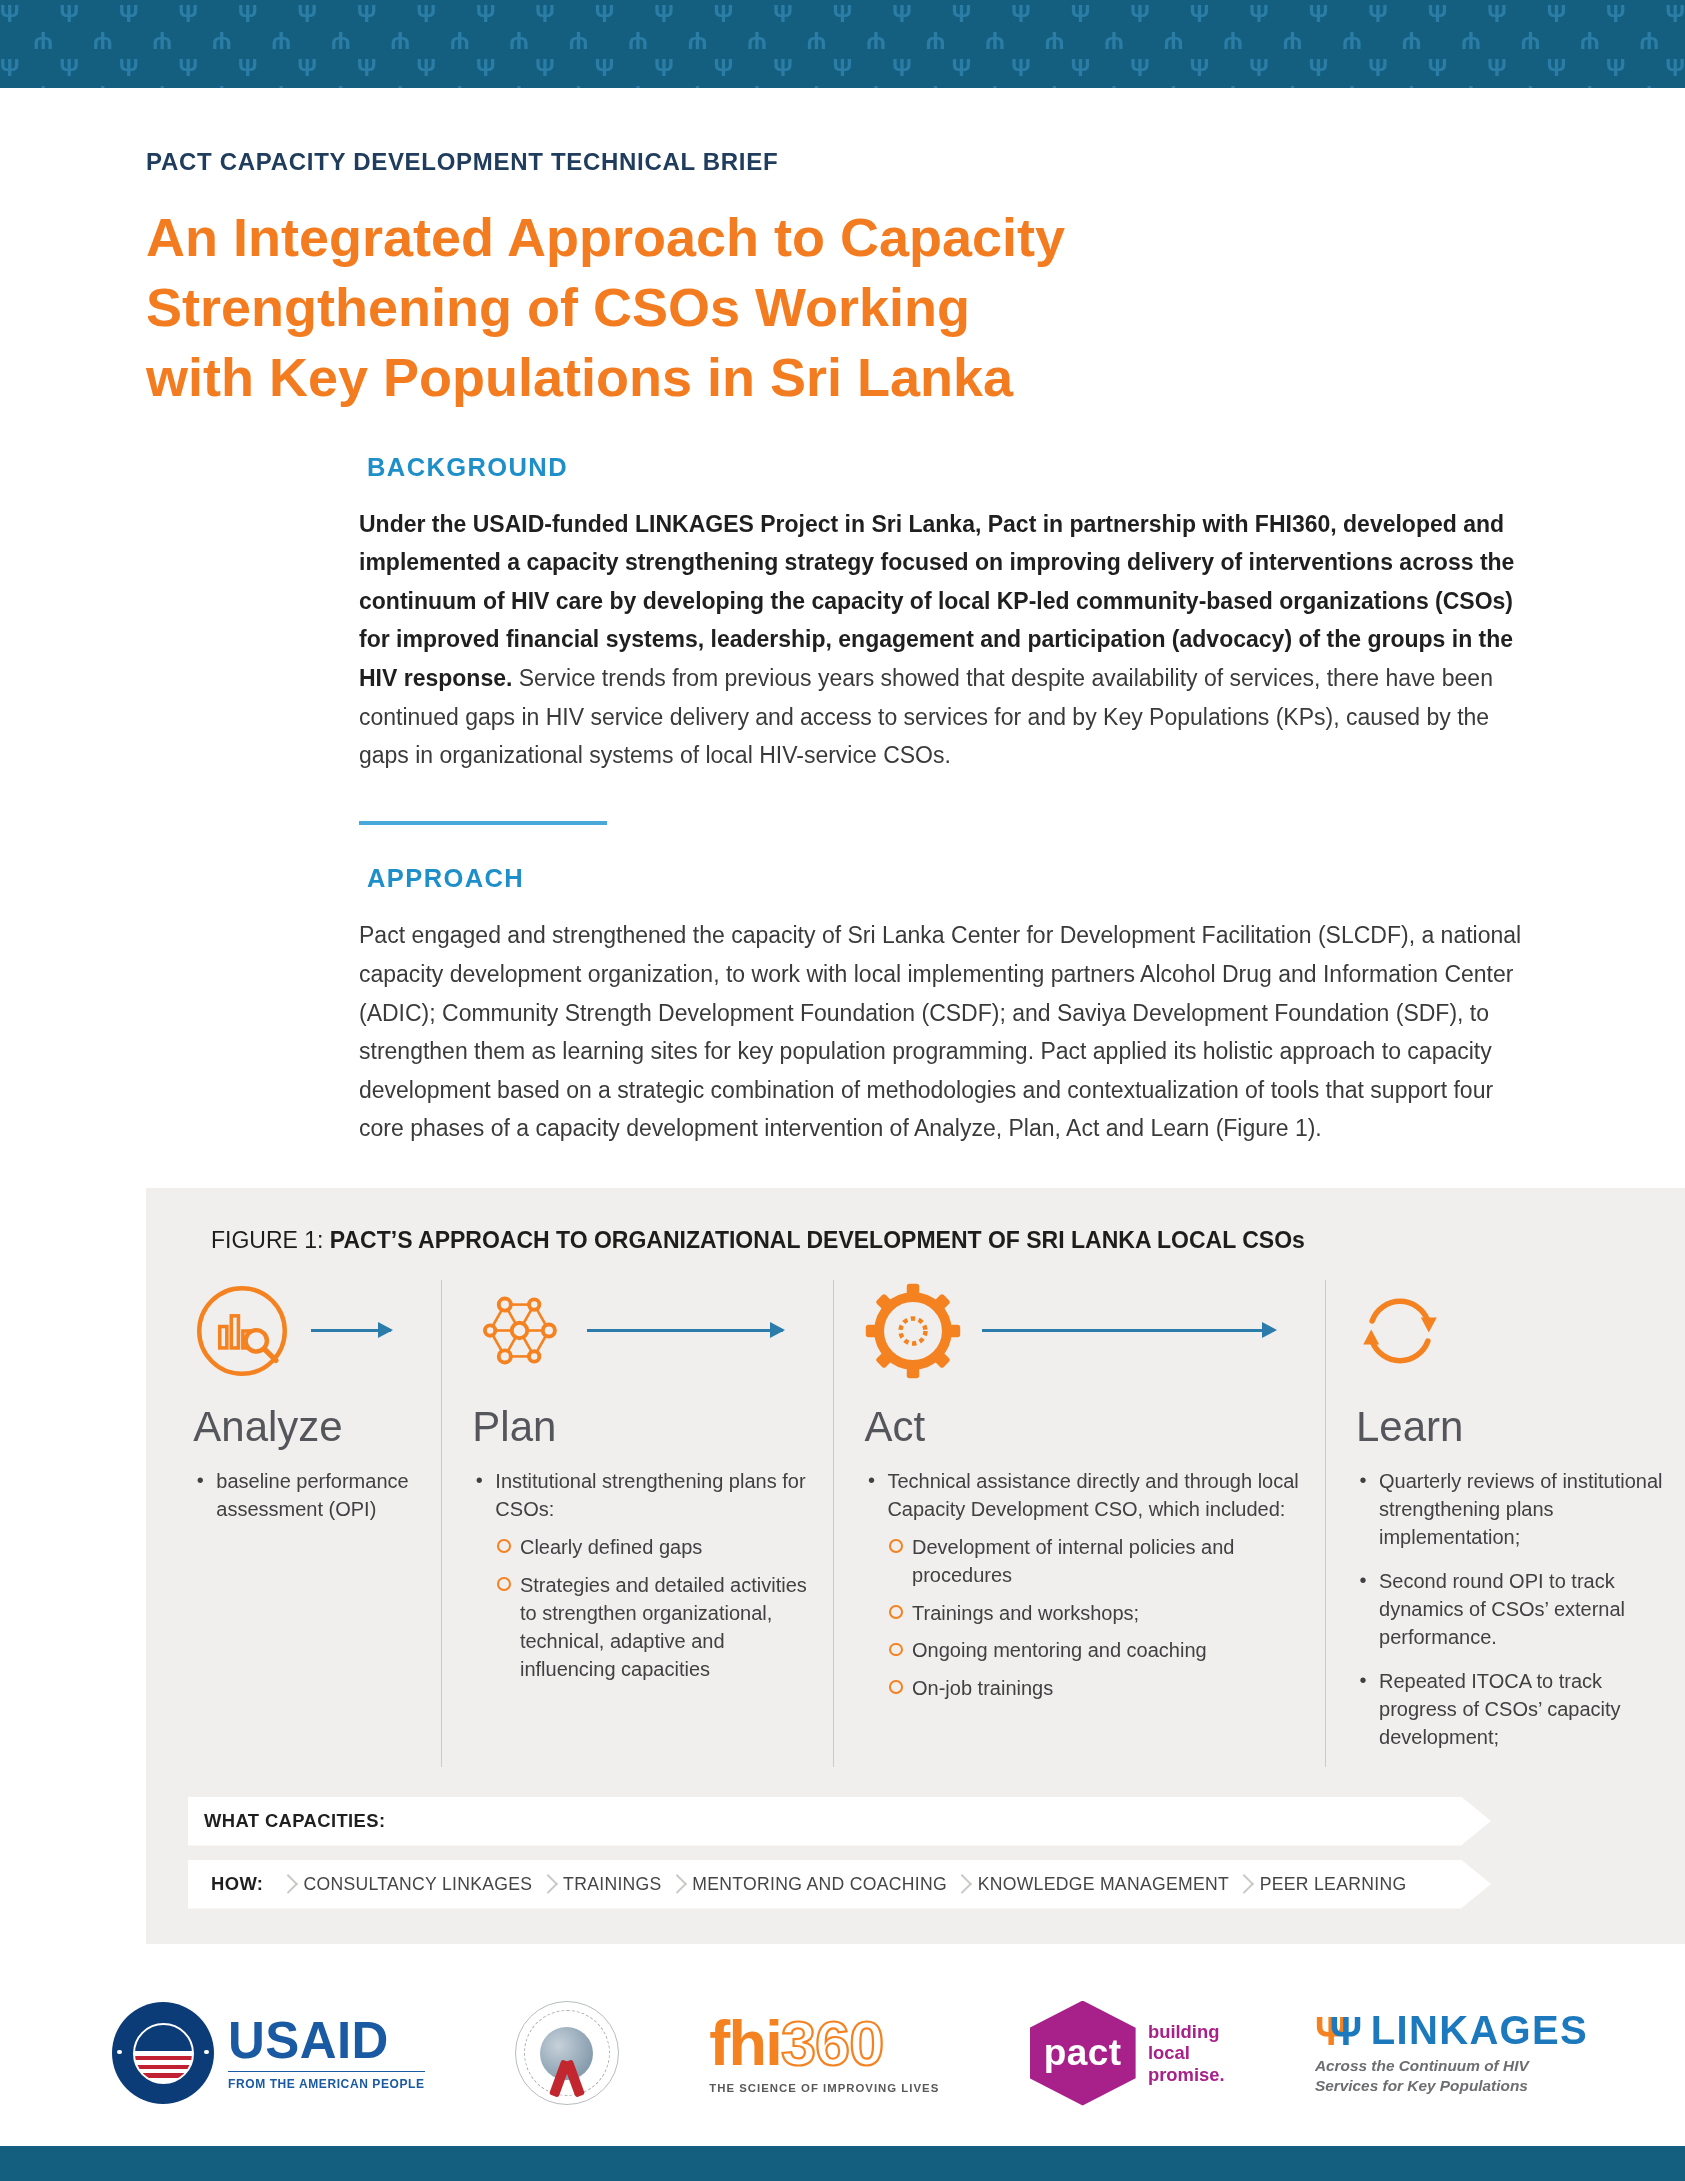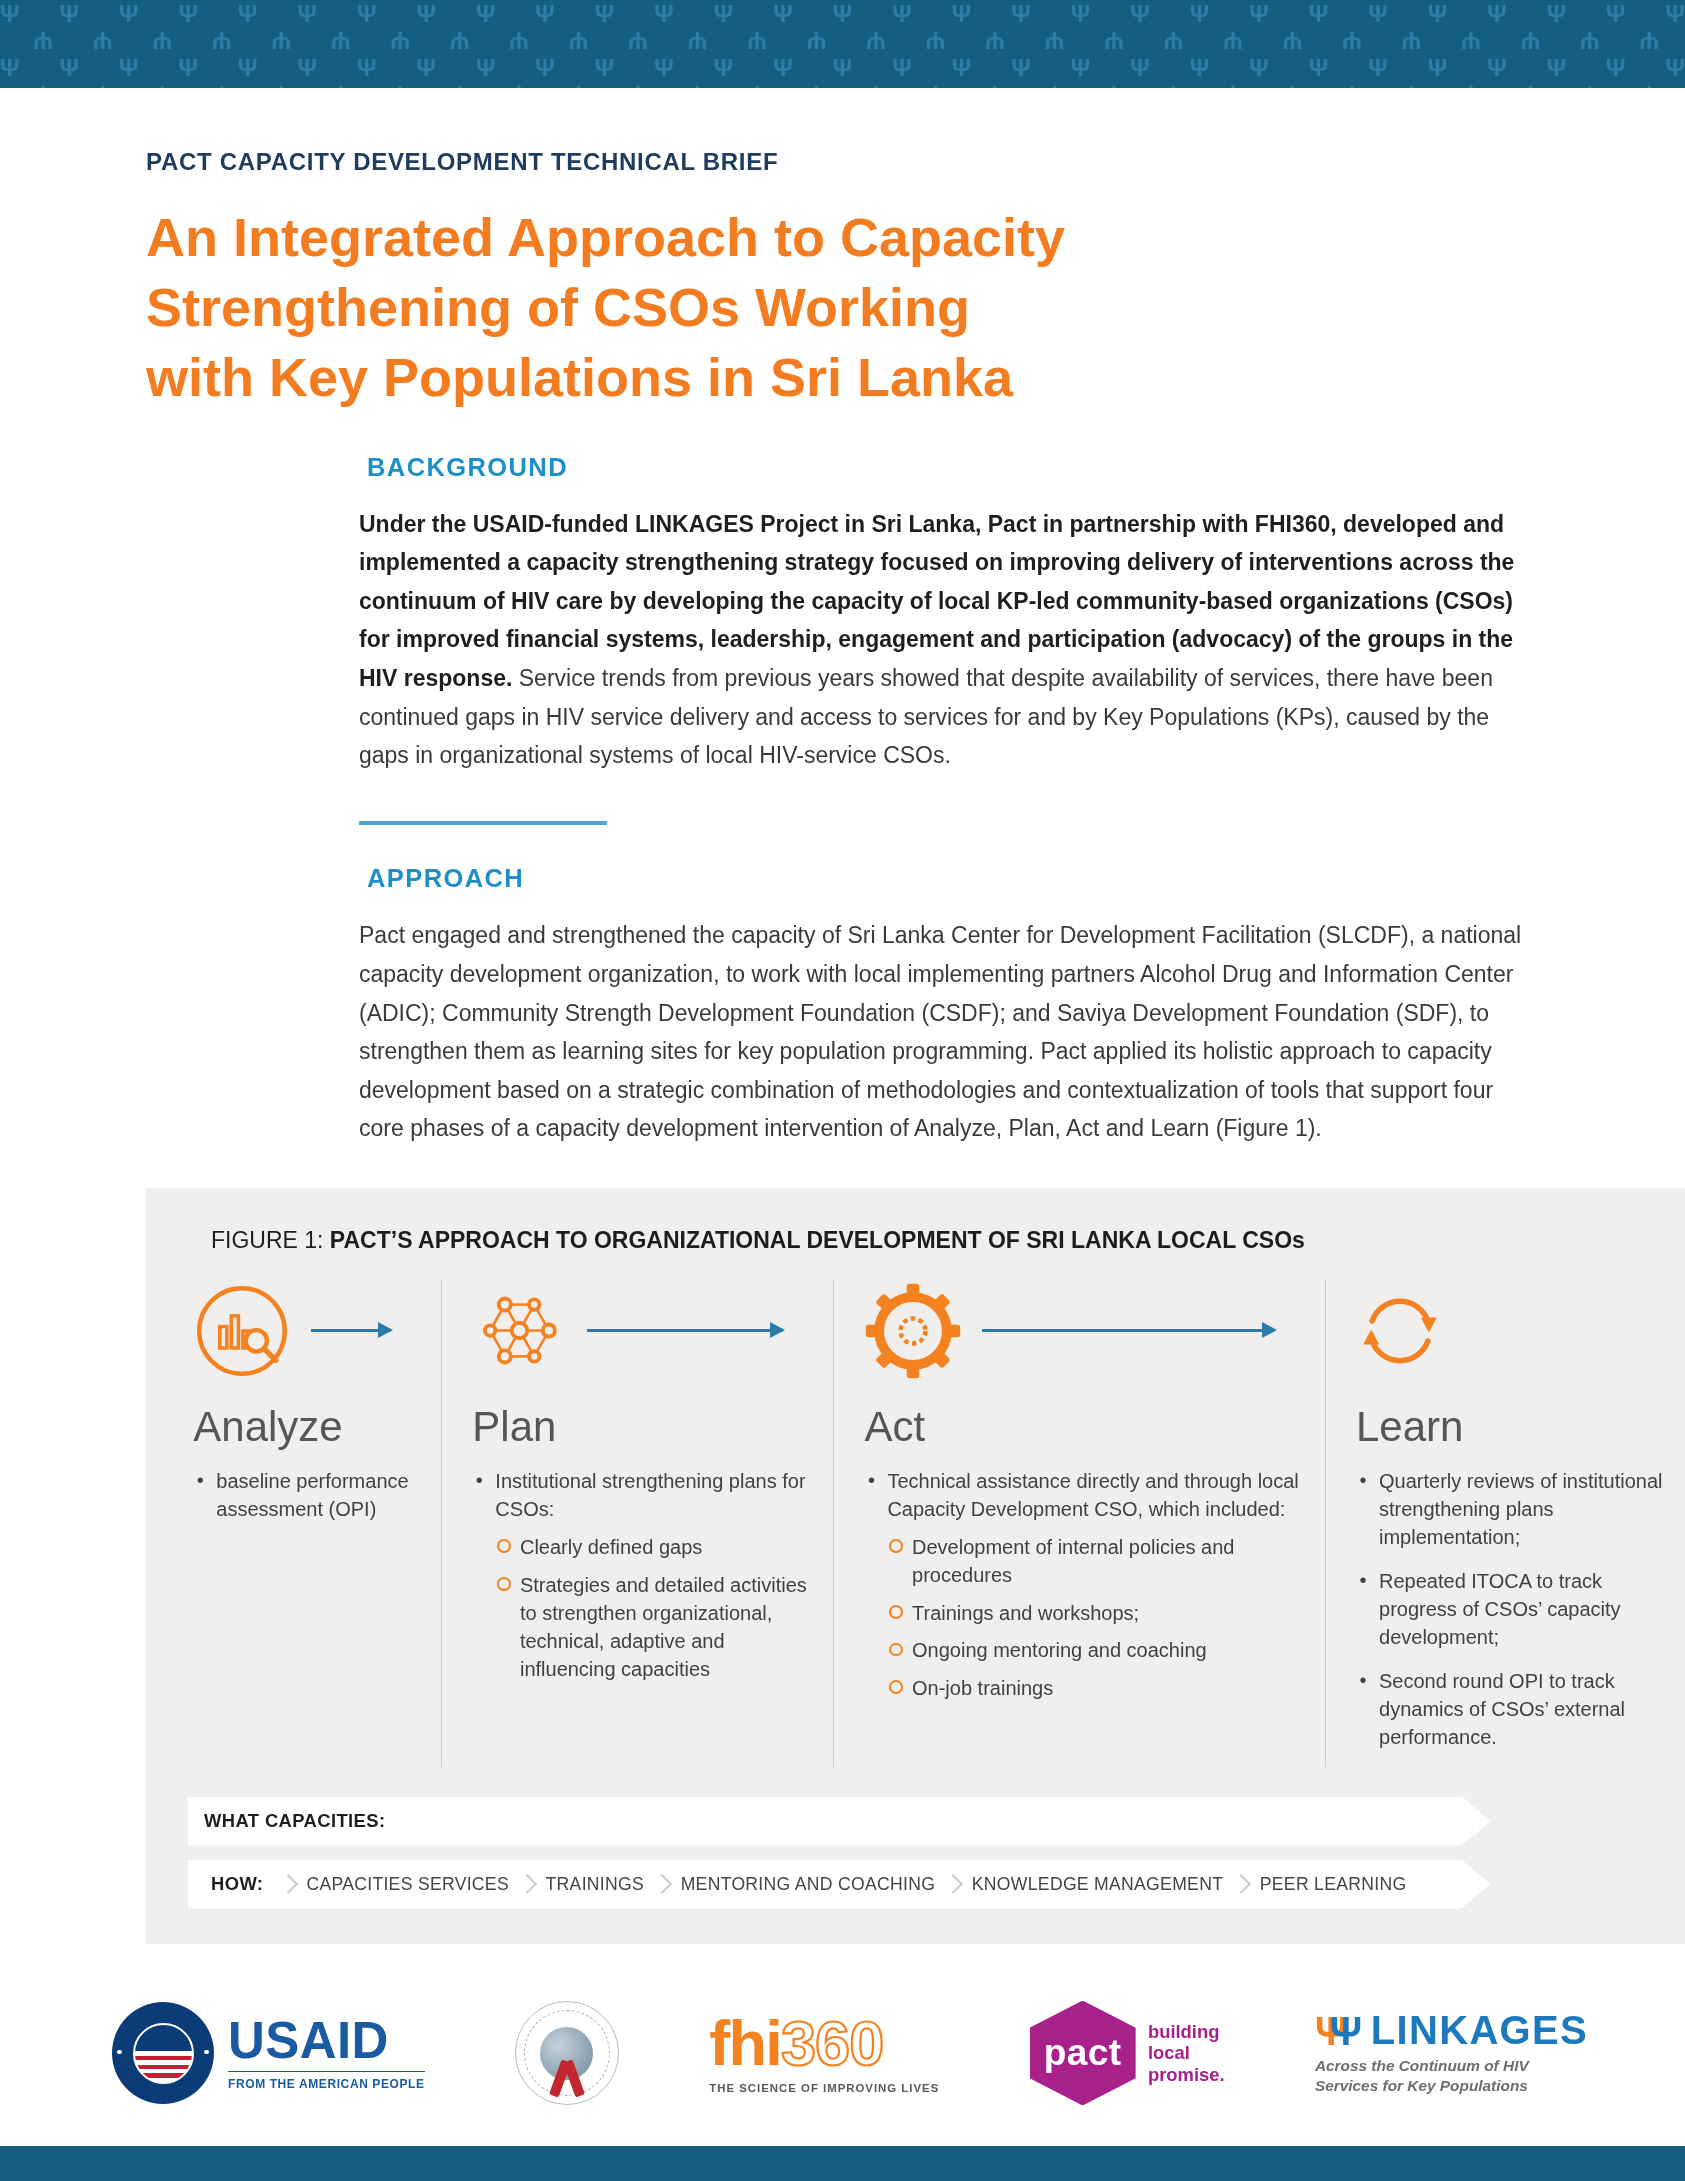--- a/index.html
+++ b/index.html
@@ -318,35 +318,35 @@
           <svg class="fig-icon" width="88" height="88" viewBox="0 0 110 110">
             <path d="M20.2 42.3 A37 37 0 0 1 89.8 42.3" fill="none" stroke="#f58220" stroke-width="7" stroke-linecap="round"></path>
             <path d="M89.8 67.7 A37 37 0 0 1 20.2 67.7" fill="none" stroke="#f58220" stroke-width="7" stroke-linecap="round"></path>
             <polygon points="81,38 101,38 91,57" fill="#f58220"></polygon>
             <polygon points="9,72 29,72 19,53" fill="#f58220"></polygon>
           </svg>
         </div>
         <div class="col-title">Learn</div>
         <ul class="col-list">
             <li class="b1"><span>Quarterly reviews of institutional strengthening plans implementation;</span></li>
+            <li class="b1"><span>Second round OPI to track dynamics of CSOs’ external performance.</span></li>
             <li class="b1"><span>Repeated ITOCA to track progress of CSOs’ capacity development;</span></li>
-            <li class="b1"><span>Second round OPI to track dynamics of CSOs’ external performance.</span></li>
           </ul>
       </div>
 
     </div>
 
     <div class="chev-row first">
       <span class="chev-label">WHAT CAPACITIES:</span>
     </div>
     <div class="chev-row">
       <span class="chev-label">HOW:</span>
       <span class="chev-items">
           <span class="chev-sep"></span>
-          <span class="chev-item">CAPACITIES SERVICES</span>
+          <span class="chev-item">CONSULTANCY LINKAGES</span>
           <span class="chev-sep"></span>
           <span class="chev-item">TRAININGS</span>
           <span class="chev-sep"></span>
           <span class="chev-item">MENTORING AND COACHING</span>
           <span class="chev-sep"></span>
           <span class="chev-item">KNOWLEDGE MANAGEMENT</span>
           <span class="chev-sep"></span>
           <span class="chev-item">PEER LEARNING</span>
         </span>
     </div>

